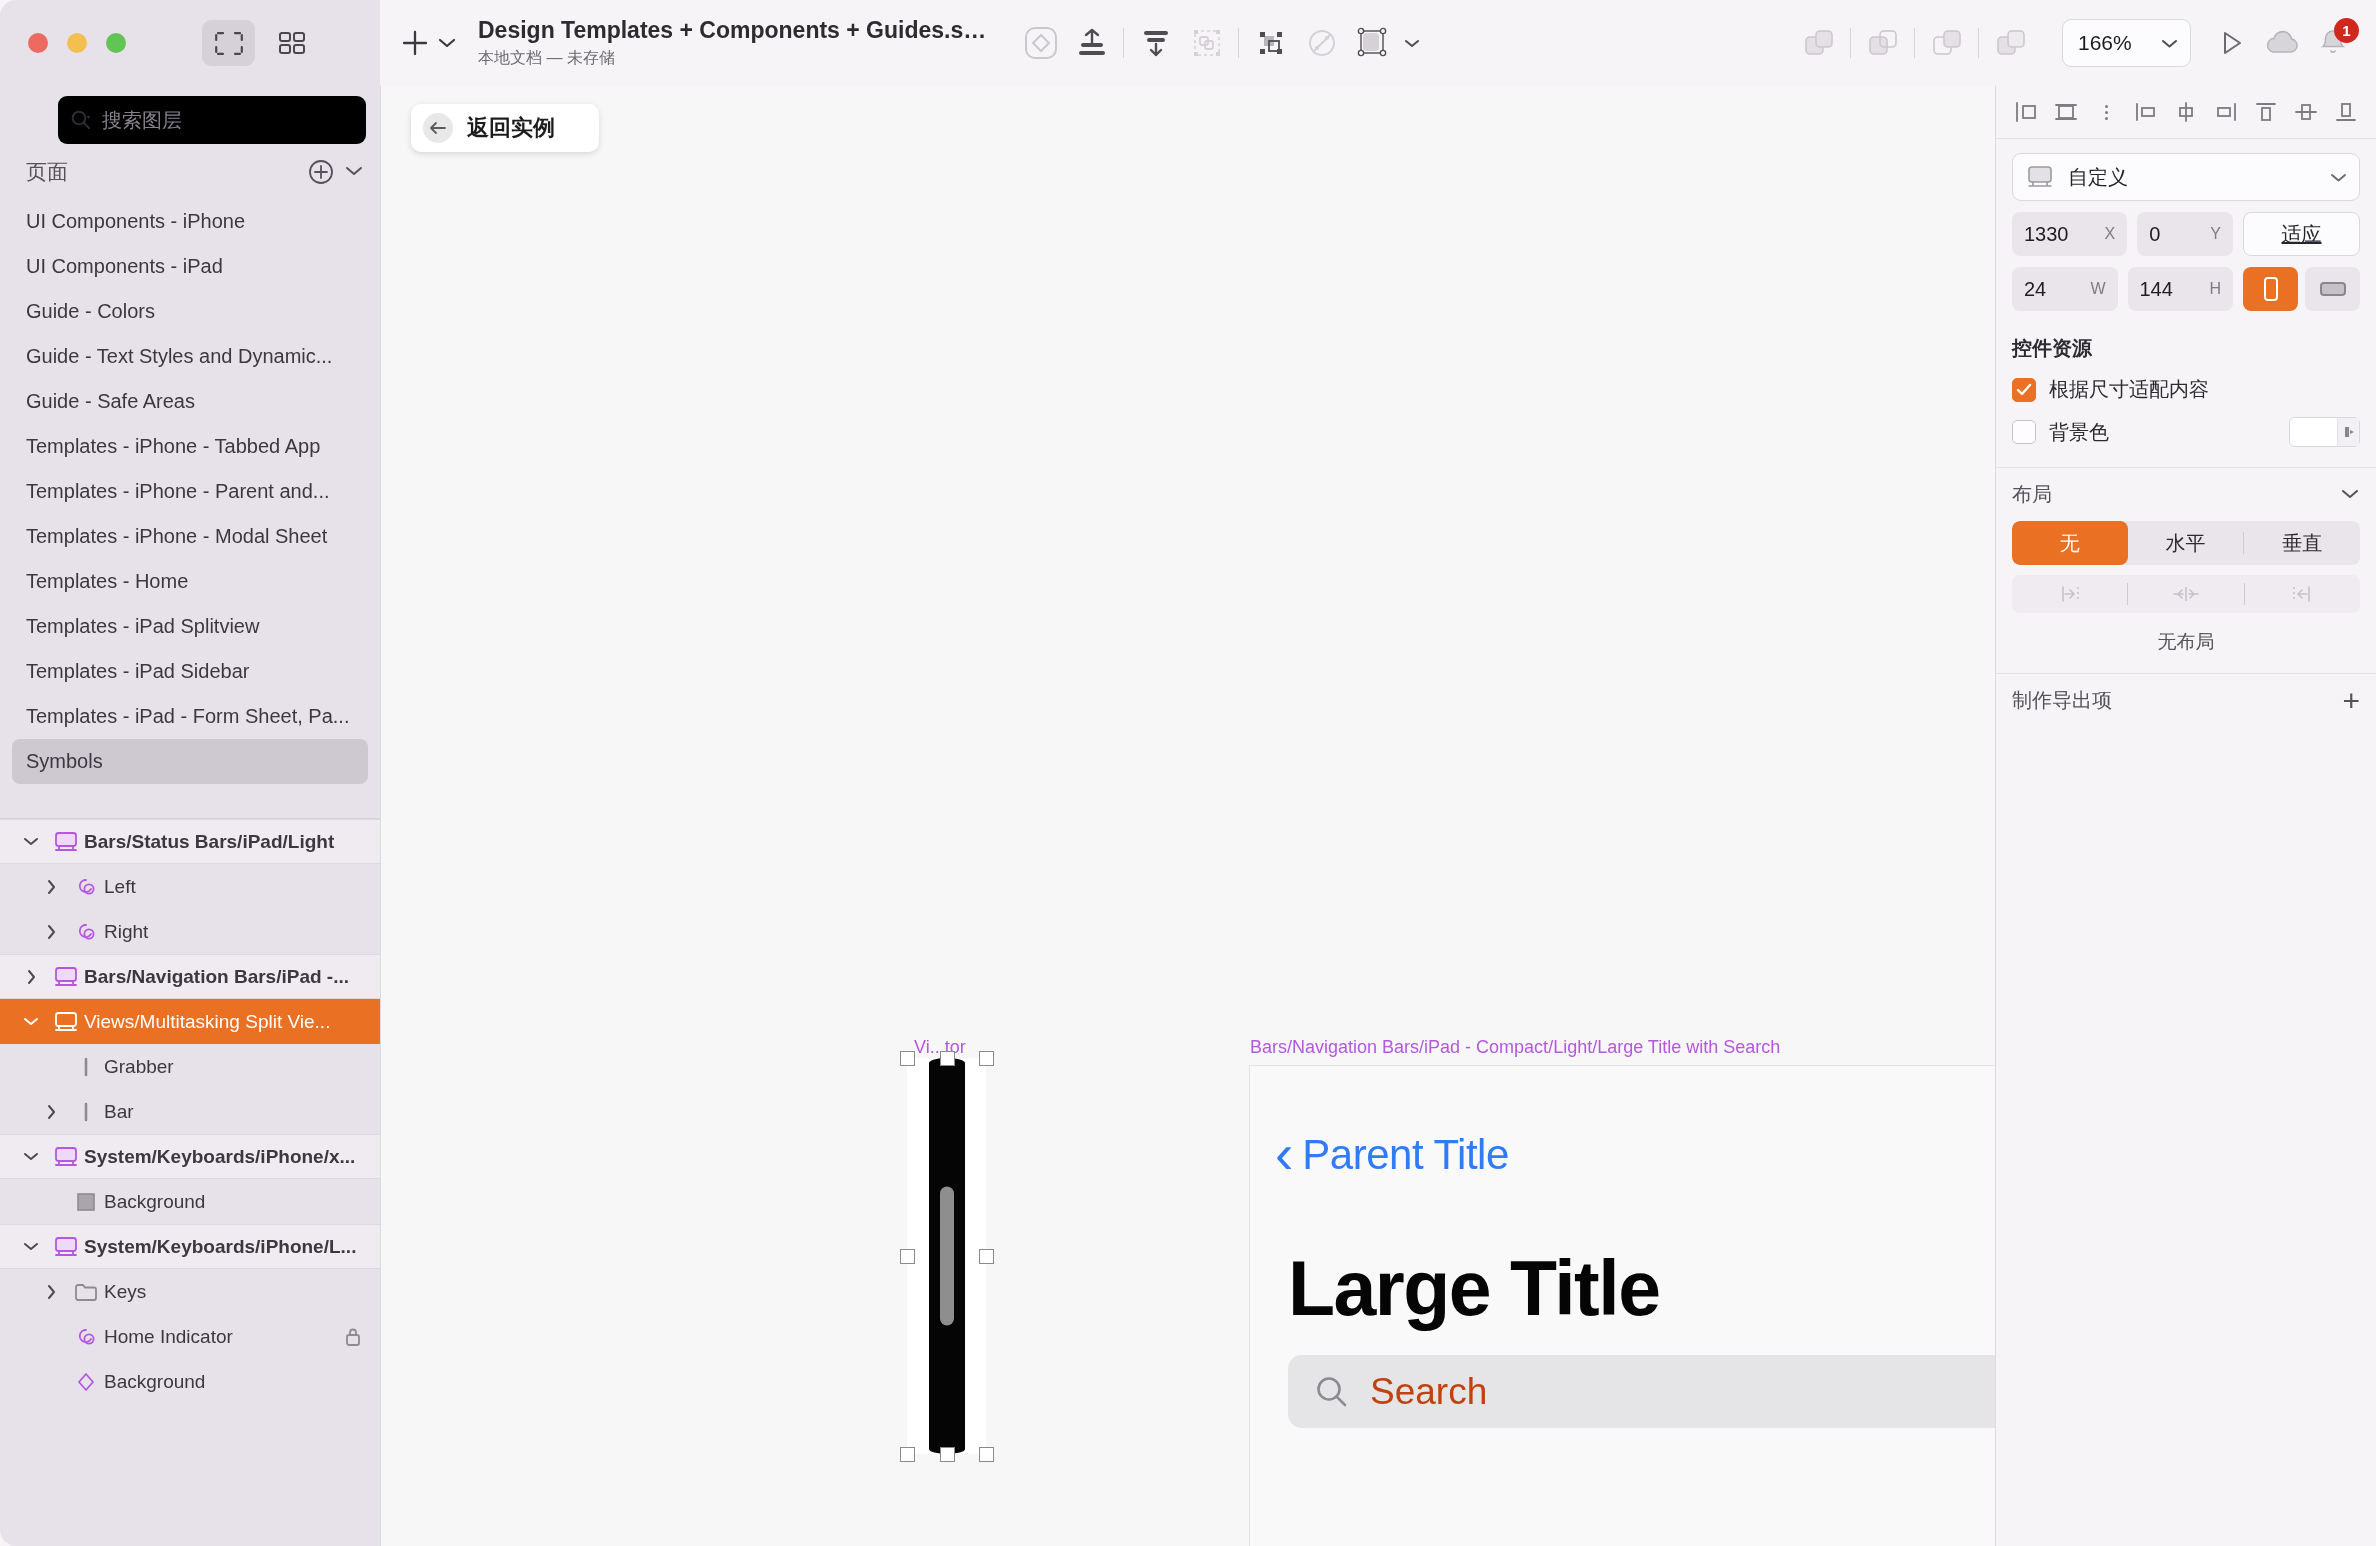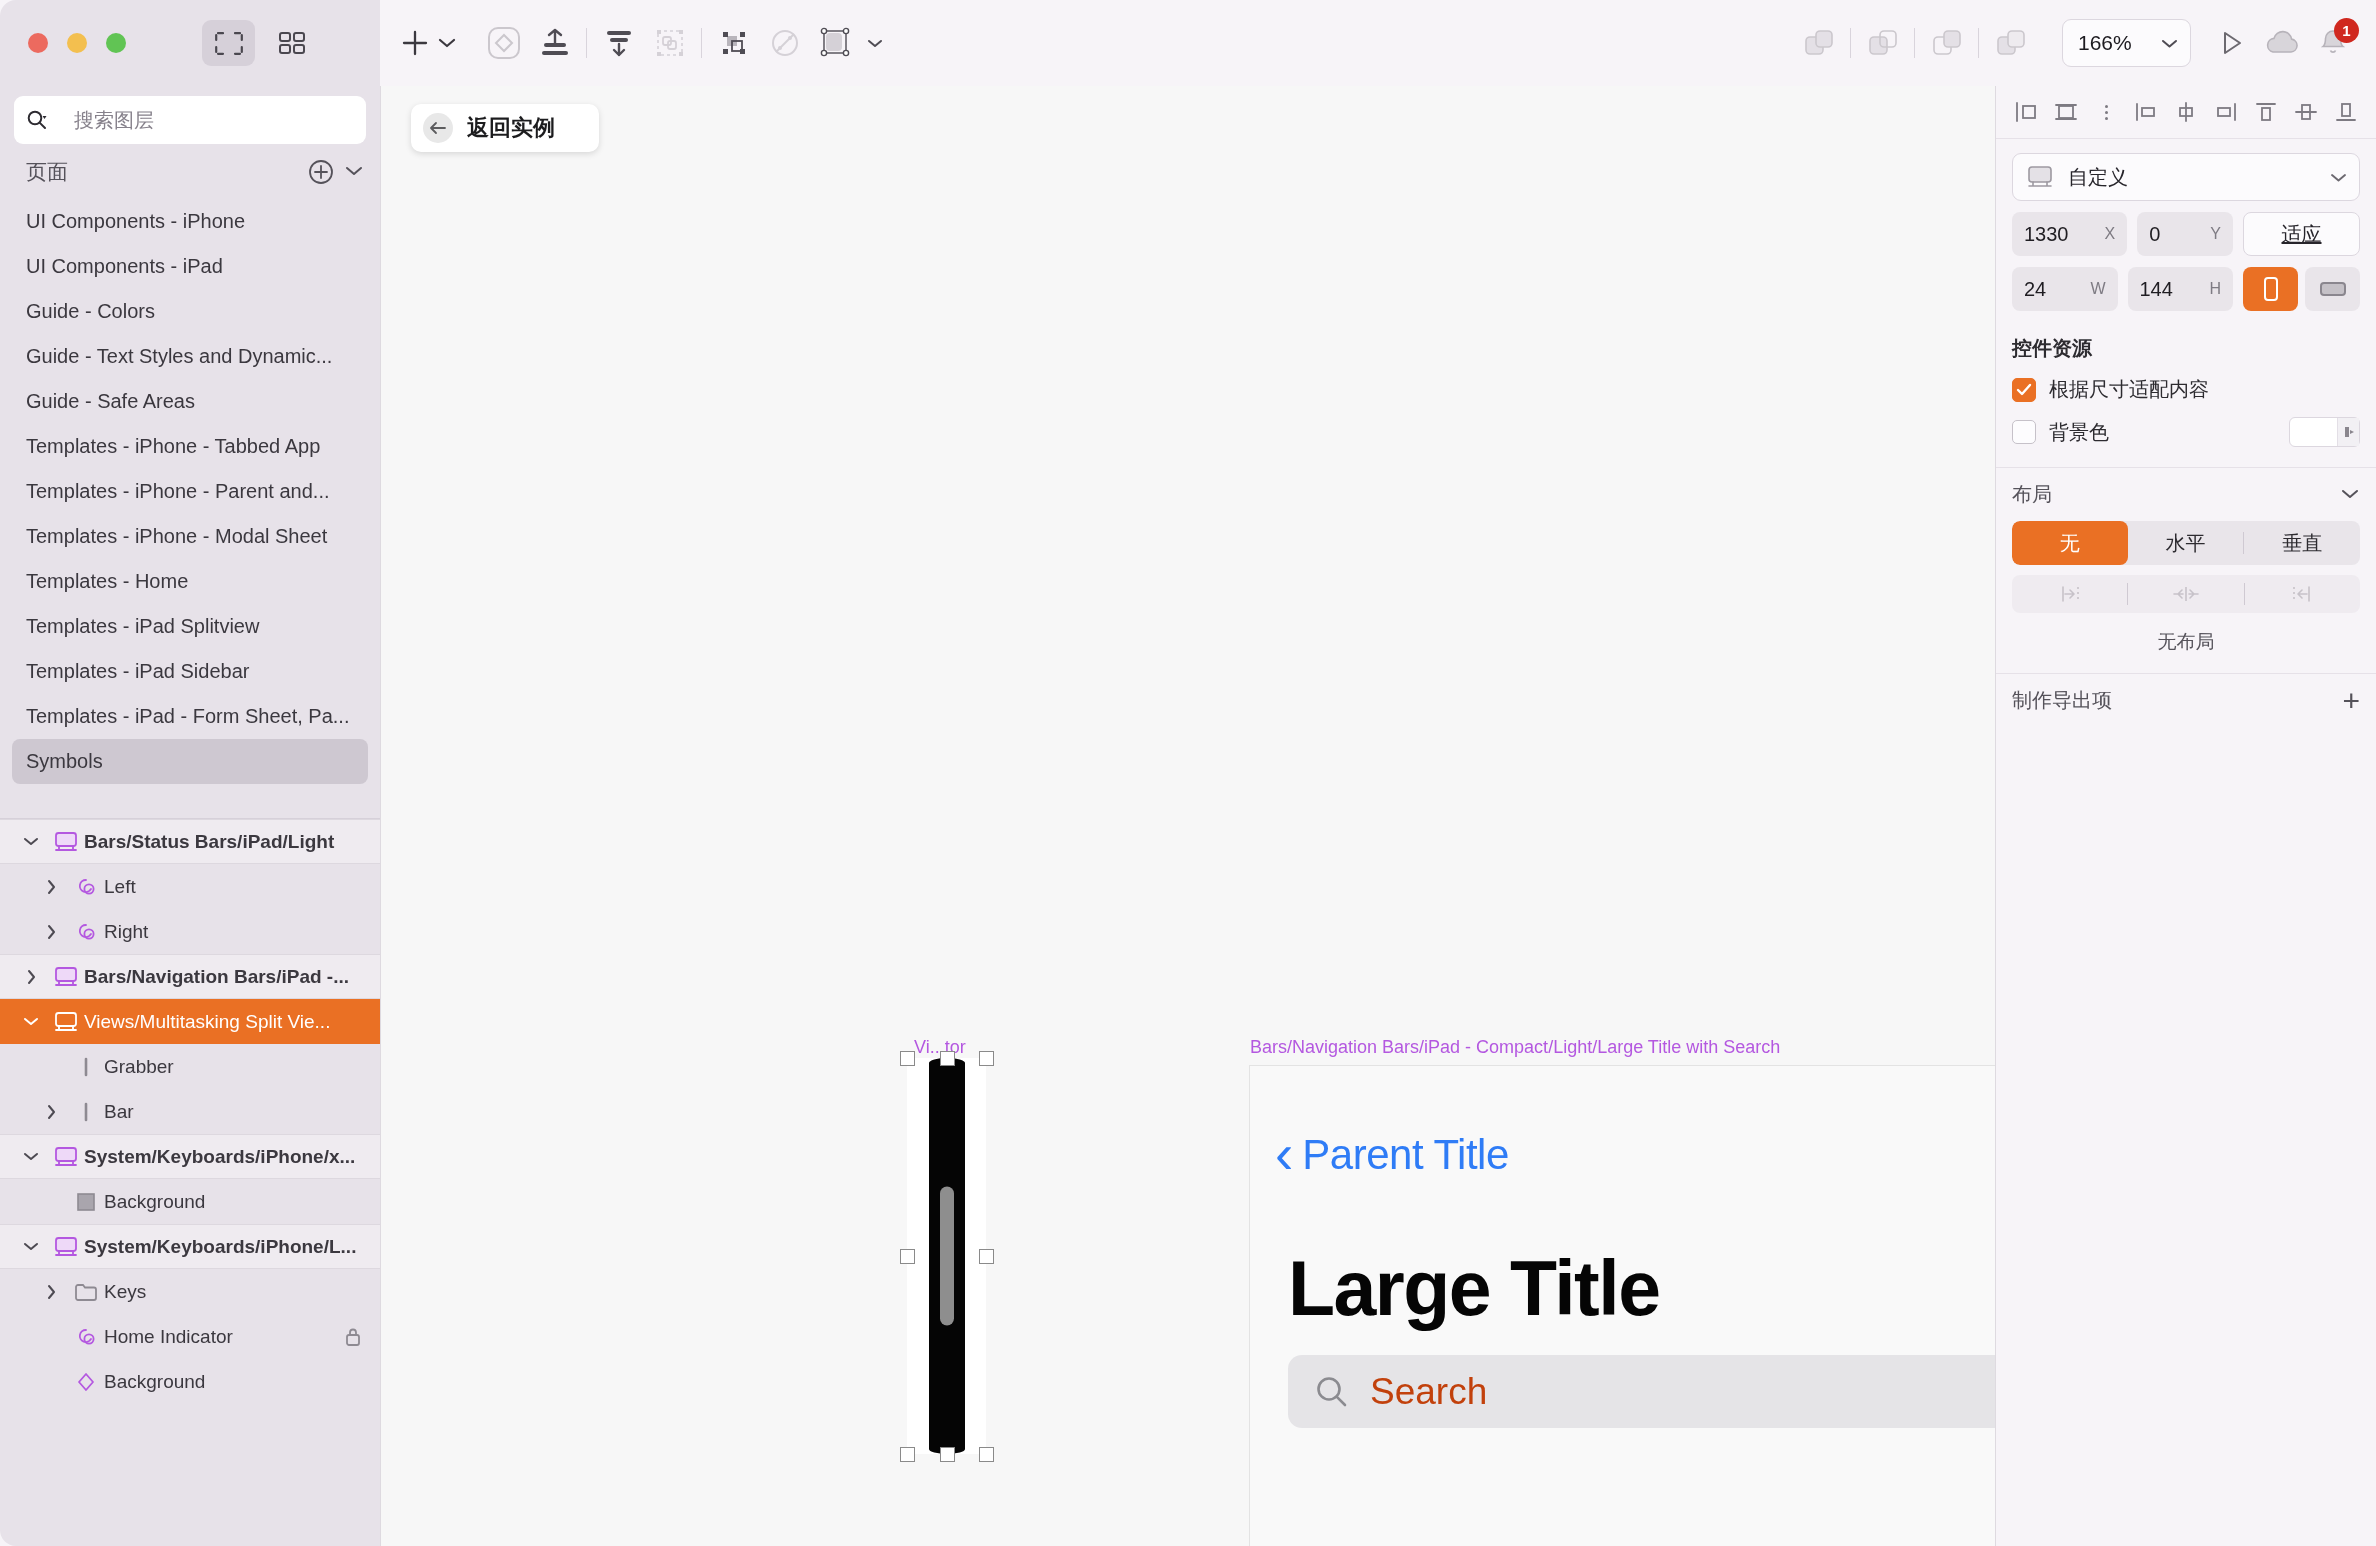--- a/index.html
+++ b/index.html
@@ -93,22 +93,22 @@
 
   
   .sidebar {
     width: 380px; flex: 0 0 380px;
     background: #e7e2e9;
     display: flex; flex-direction: column;
     min-height: 0;
   }
   .search-row { padding: 10px 14px 0 14px; }
   .search-field {
-    height: 48px; border-radius: 9px; background: #ffffff;
-    display: flex; align-items: center; padding: 0 12px; gap: 24px;
+    height: 48px; border-radius: 9px; background: #000000;
+    display: flex; align-items: center; padding: 0 12px; gap: 8px; margin-left: 44px;
   }
   .search-ph { font-size: 20px; color: #86818b; }
   .pages-hdr {
     height: 55px; display: flex; align-items: center;
     padding: 0 16px 0 26px; gap: 10px;
   }
   .pages-hdr .lbl { font-size: 21px; color: #55525a; flex: 1 1 auto; }
   .page-list { padding: 0 12px; }
   .page-item {
     height: 45px; display: flex; align-items: center;
@@ -332,20 +332,24 @@
               <path d="M15 4v22M4 15h22" stroke="#3b383f" stroke-width="2.3" stroke-linecap="round"></path>
             </svg>
         </span>
         <span>
           <svg width="18" height="12" viewBox="0 0 18 12">
               <path d="M2 3l7 6 7-6" stroke="#3b383f" stroke-width="2.2" fill="none" stroke-linecap="round" stroke-linejoin="round"></path>
             </svg>
         </span>
       </div>
 
+      <div class="doc-title-box">
+        <div class="doc-title">Design Templates + Components + Guides.sk...</div>
+        <div class="doc-sub">本地文档 — 未存储</div>
+      </div>
 
       <div class="tool-icon">
         <span>
           <svg width="34" height="34" viewBox="0 0 34 34">
               <rect x="2" y="2" width="30" height="30" rx="9" stroke="#cbc7cd" stroke-width="2" fill="none"></rect>
               <path d="M17 9l8 8-8 8-8-8z" stroke="#cbc7cd" stroke-width="2" fill="none"></path>
             </svg>
         </span>
       </div>
       <div class="tool-icon">

